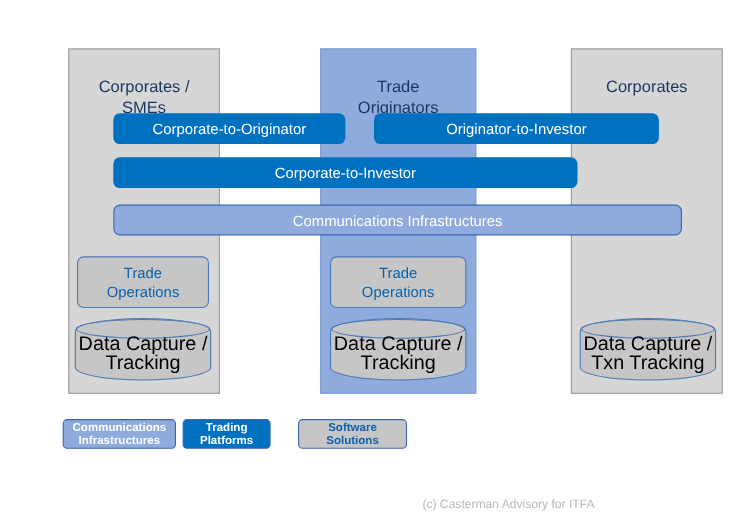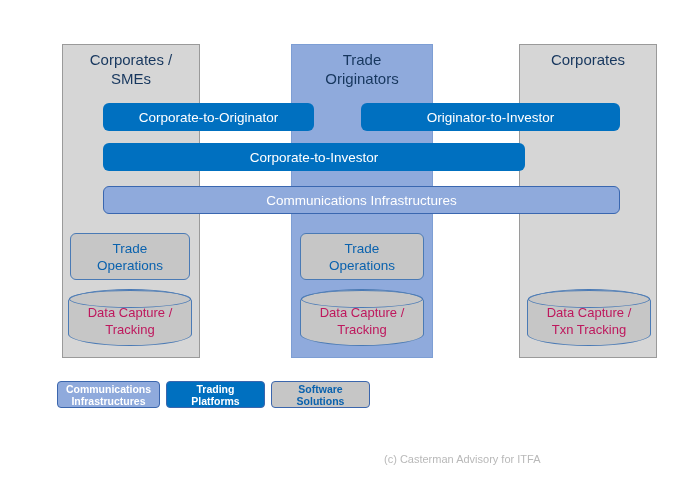--- a/index.html
+++ b/index.html
@@ -21,42 +21,42 @@
     border:1px solid #9a9a9a;
   }
   .col-blue{
     background:#8faadc;
     border:1px solid #7d9ed4;
   }
   .col-left{left:62px;width:138px;}
   .col-mid{left:291px;width:142px;}
   .col-right{left:519px;width:138px;}
   .col-header{
-    margin-top:5px;
+    margin-top:25px;
     text-align:center;
     font-size:15px;
     line-height:19px;
     color:#17375e;
     white-space:pre-line;
   }
   
   .bar{
     position:absolute;
     height:28px;
     box-sizing:border-box;
     border-radius:6px;
     display:flex;align-items:center;justify-content:center;
     font-size:13.5px;
     color:#ffffff;
     z-index:3;
     white-space:nowrap;
   }
   .bar-dark{background:#0070c0;}
   .bar-c2o{left:103px;top:103px;width:211px;}
-  .bar-o2i{left:361px;top:103px;width:259px;}
+  .bar-o2i{left:340px;top:103px;width:259px;}
   .bar-c2i{left:103px;top:143px;width:422px;}
   .bar-comm{
     left:103px;top:186px;width:517px;
     background:#8faadc;
     border:1.5px solid #3a67b0;
   }
   
   .gbox{
     position:absolute;
     box-sizing:border-box;
@@ -90,39 +90,39 @@
     border:1.5px solid #4a7ab5;
     border-radius:50%;
   }
   .cyl-left{left:68px;top:289px;width:124px;height:57px;}
   .cyl-mid{left:300px;top:289px;width:124px;height:57px;}
   .cyl-right{left:527px;top:289px;width:124px;height:57px;}
   .cyl-label{
     position:absolute;
     left:0;right:0;top:14px;
     text-align:center;
-    font-size:13px;line-height:17px;
-    color:#be185d;
+    font-size:18px;line-height:17px;
+    color:#000000;
     white-space:pre-line;
   }
   
   .legend-item{
     position:absolute;
     top:381px;height:27px;
     box-sizing:border-box;
     border-radius:4px;
     border:1px solid #3b66ad;
     display:flex;align-items:center;justify-content:center;
     text-align:center;
     font-size:10.5px;line-height:12px;
     white-space:pre-line;
     font-weight:bold;
   }
   .leg-1{left:57px;width:103px;background:#8faadc;color:#ffffff;}
-  .leg-2{left:166px;width:99px;background:#0070c0;color:#ffffff;}
+  .leg-2{left:166px;width:80px;background:#0070c0;color:#ffffff;}
   .leg-3{left:271px;width:99px;background:#c6c6c6;color:#0a62ae;}
   
   .footer{
     position:absolute;
     left:384px;top:453px;
     font-size:11px;
     color:#b9b9b9;
   }
 </style>
 </head>

